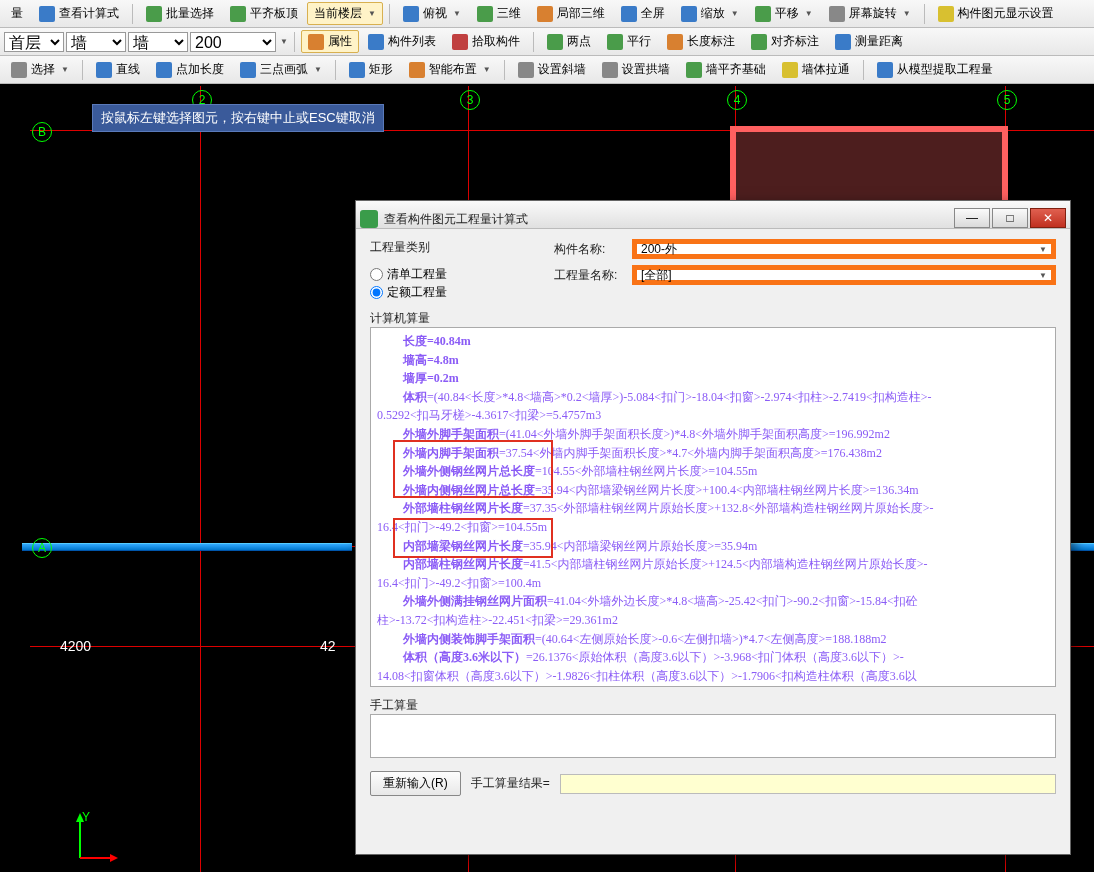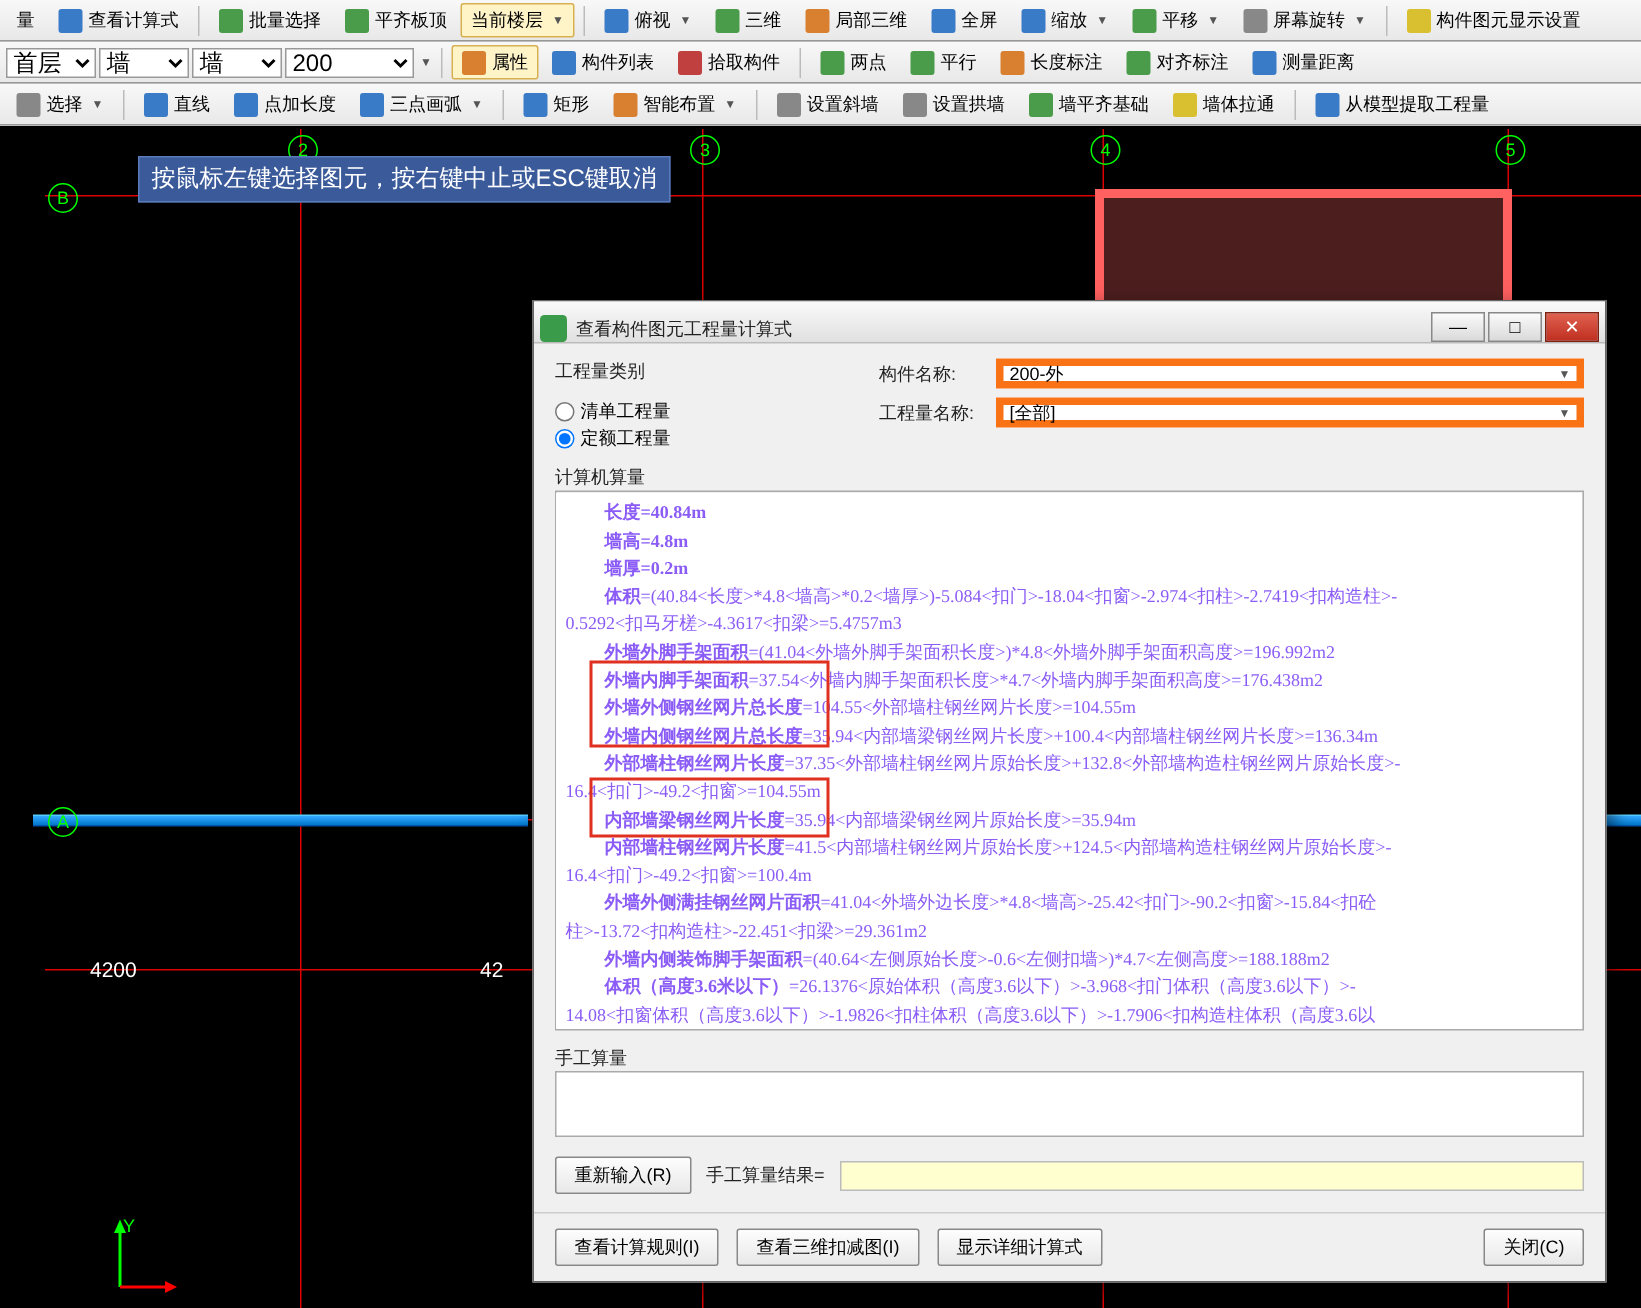--- a/index.html
+++ b/index.html
@@ -21,21 +21,21 @@
 .ico.red { background: #c04040; }
 .ico.gray { background: #888; }
 .ico.yellow { background: #d8c030; }
 
 
 .canvas { position: absolute; top: 86px; left: 0; right: 0; bottom: 0; background: #000; }
 .cline { position: absolute; background: #d00; }
 .cline.h { height: 1px; left: 30px; right: 0; }
 .cline.v { width: 1px; top: 0; bottom: 0; }
 .grid-label { position: absolute; color: #0f0; font-size: 12px; width: 20px; height: 20px; border: 1px solid #0f0; border-radius: 50%; text-align: center; line-height: 18px; }
-.tooltip { position: absolute; background: #3a5a9a; color: #fff; padding: 4px 8px; font-size: 16px; border: 1px solid #5a7aba; }
+.tooltip { position: absolute; background: #3a5a9a; color: #fff; padding: 4px 8px; font-size: 13px; border: 1px solid #5a7aba; }
 .wall { position: absolute; background: rgba(255,100,100,0.3); border: 2px solid #ff6060; }
 .dim { position: absolute; color: #fff; font-size: 14px; }
 .bluebar { position: absolute; height: 8px; background: linear-gradient(#3af,#07c); border-top: 1px solid #5cf; border-bottom: 1px solid #05a; }
 
 
 .vtoolbar { position: absolute; left: 0; top: 86px; width: 22px; bottom: 0; background: linear-gradient(90deg,#f0f0f0,#e0e0e0); border-right: 1px solid #aaa; display: flex; flex-direction: column; align-items: center; padding-top: 4px; gap: 6px; }
 .vbtn { width: 18px; height: 18px; border: 1px solid transparent; cursor: pointer; display: flex; align-items: center; justify-content: center; }
 .vlabel { font-size: 10px; color: #333; writing-mode: vertical-rl; }
 
 
@@ -313,21 +313,21 @@
 
 <div class="dlg">
   <div class="dlg-title">
     <div class="ti"></div>
     <div class="txt">查看构件图元工程量计算式</div>
     <div class="winbtn min">—</div>
     <div class="winbtn max">□</div>
     <div class="winbtn close">✕</div>
   </div>
   <div class="dlg-body">
-    <div style="display:flex; gap:36px; align-items:flex-start; margin-bottom:8px;">
+    <div style="display:flex; gap:4px; align-items:flex-start; margin-bottom:8px;">
       <div style="width:180px">
         <div class="group-lbl">工程量类别</div>
         <div style="margin-top:10px">
           <label class="radio">
               <input type="radio" name="q" style=""> 
               <span>清单工程量</span>
             </label>
           <label class="radio">
               <input type="radio" name="q" checked="" style=""> 
               <span>定额工程量</span>
@@ -382,20 +382,13 @@
     <div class="manual">
       <div class="group-lbl">手工算量</div>
       <textarea style=""></textarea>
     </div>
     <div class="row-res">
       <button class="btn">重新输入(R)</button>
       <span class="group-lbl">手工算量结果=</span>
       <div class="res-field"></div>
     </div>
   </div>
-  <div class="dlg-foot">
-    <button class="btn">查看计算规则(I)</button>
-    <button class="btn">查看三维扣减图(I)</button>
-    <button class="btn">显示详细计算式</button>
-    <div class="spacer"></div>
-    <button class="btn">关闭(C)</button>
-  </div>
 </div>
 
 </body></html>

